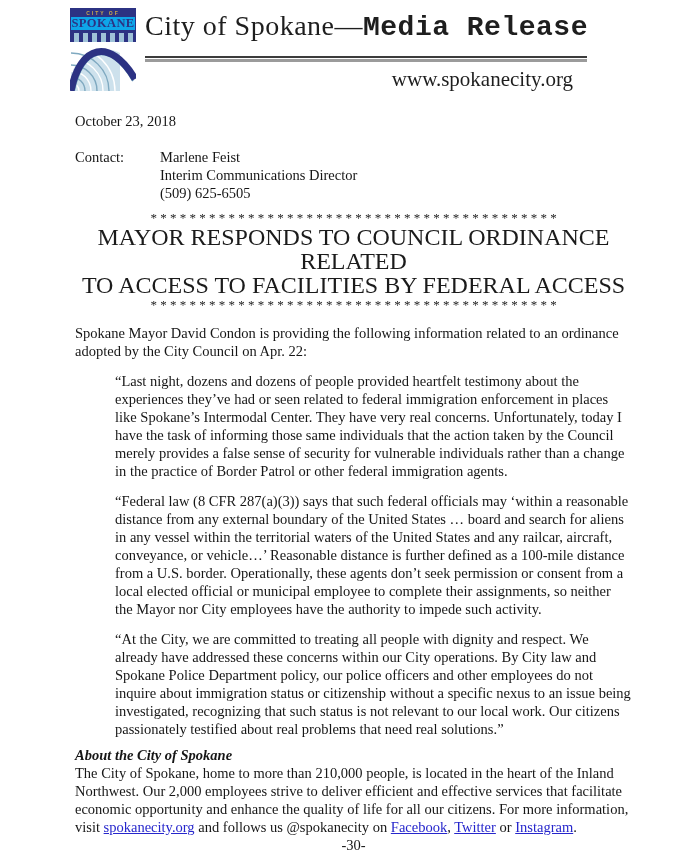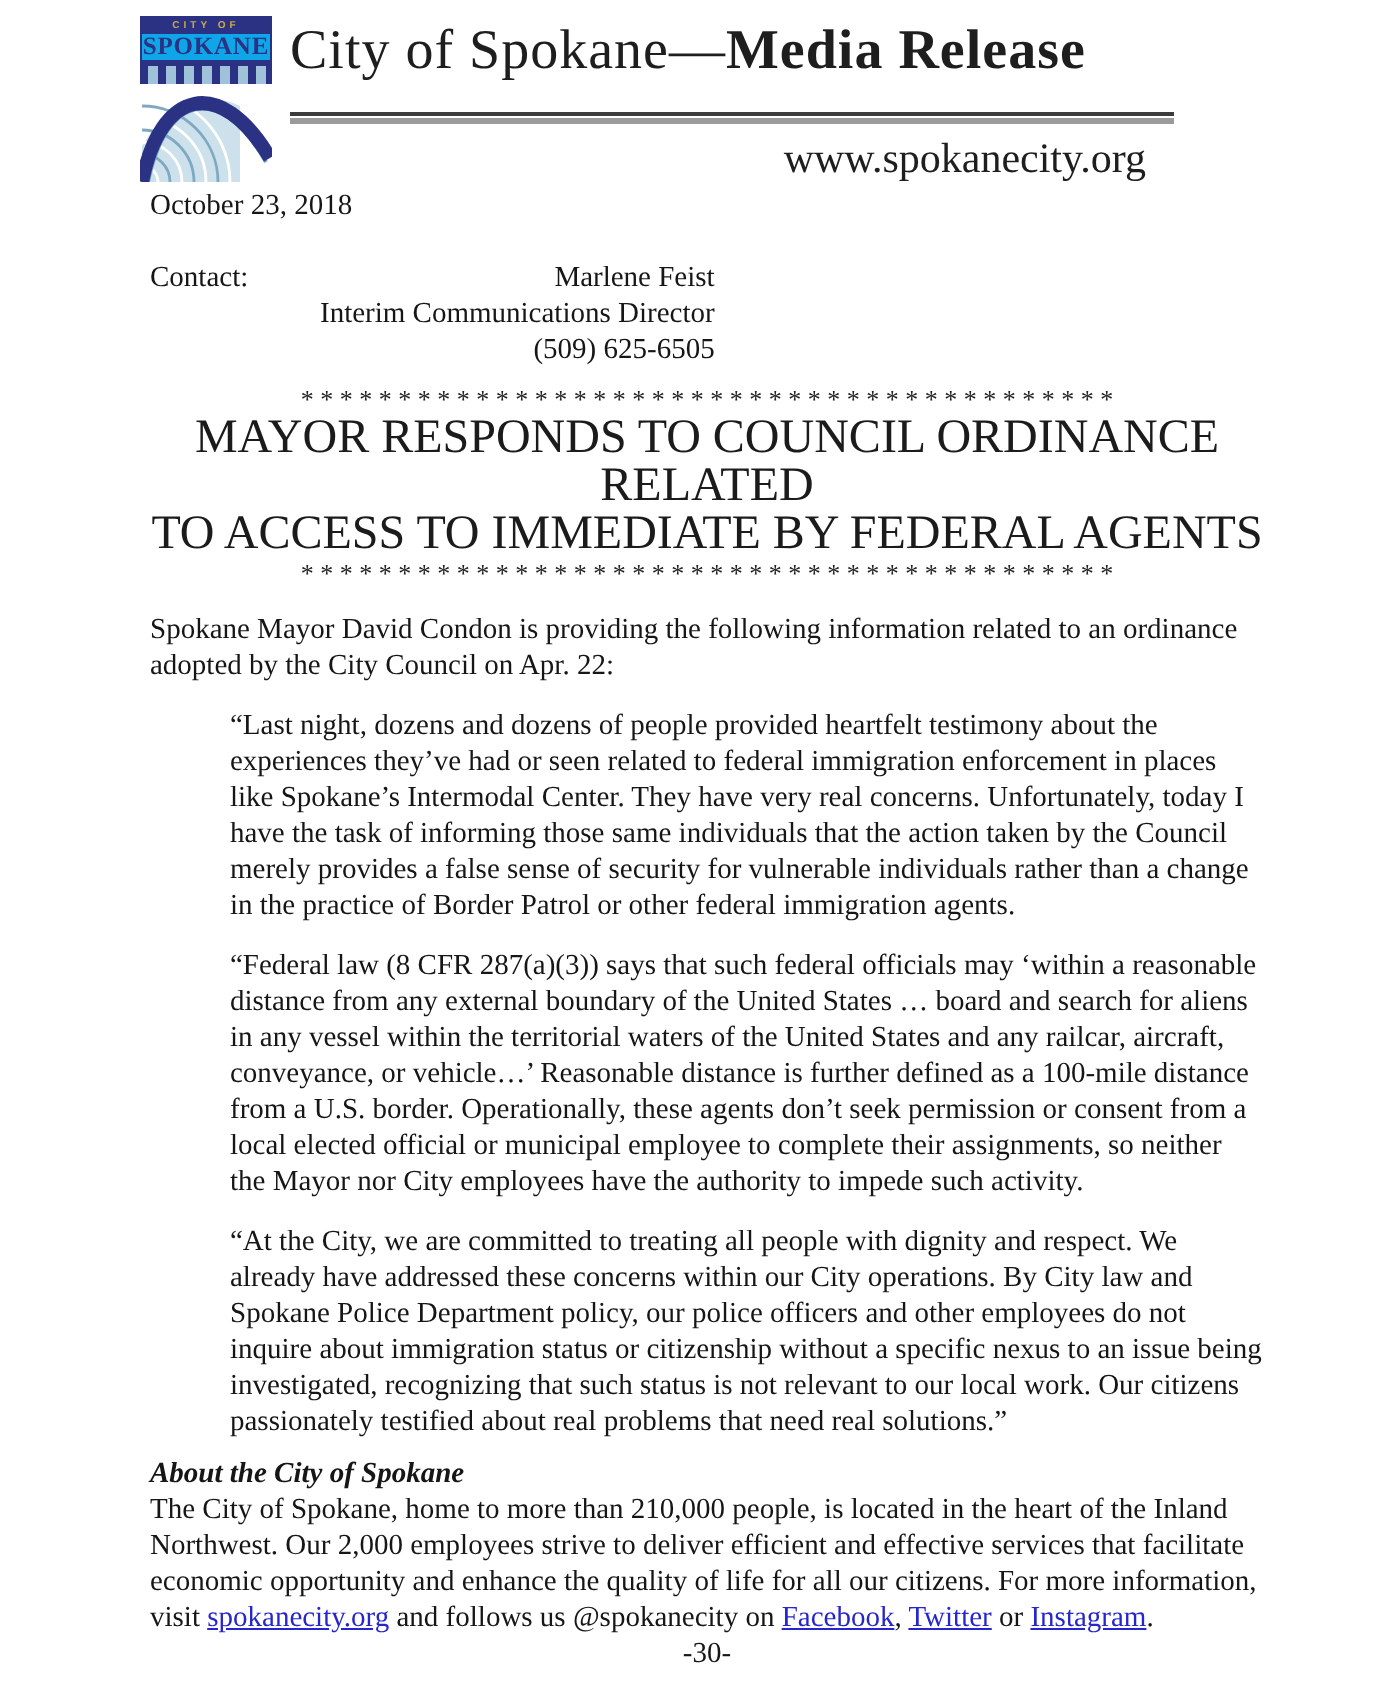--- a/index.html
+++ b/index.html
@@ -29,37 +29,37 @@
     font-size: 12.5px; font-weight: bold; text-align: center;
     letter-spacing: 0.4px; line-height: 13px;
   }
   .logo-bridge { display: block; }
 
   .mast-title {
     position: absolute; left: 145px; top: 10px;
     font-size: 28px; color: #1e1e1e; white-space: nowrap;
     letter-spacing: 0.5px;
   }
-  .mast-title .bold { font-weight: bold; }
+  .mast-title .bold { font-weight: bold; font-family: Liberation Mono, monospace; }
   .mast-rule { position: absolute; left: 145px; top: 56px; width: 442px; }
   .mast-rule .r1 { height: 2px; background: #3c3c3c; }
   .mast-rule .r2 { height: 3px; background: #9b9b9b; margin-top: 1px; }
   .mast-site {
     position: absolute; left: 145px; top: 67px; width: 428px;
     text-align: right; font-size: 21px; color: #1e1e1e;
   }
 
   
   .content { padding: 0 68px 0 75px; font-size: 14.5px; line-height: 18px; }
 
   .release-label { font-weight: bold; margin-top: 10px; font-size: 14.5px; }
-  .date-line { }
+  .date-line { margin-top: 18px; }
   .contact-row { margin-top: 18px; display: flex; }
   .contact-label { width: 85px; flex: none; }
-  .contact-lines div { line-height: 18px; text-align: right; }
+  .contact-lines div { line-height: 18px; }
 
   .headline { text-align: center; margin-top: 8px; }
   .stars { font-size: 13px; line-height: 15px; white-space: nowrap; color: #222; }
   .headline-line { font-size: 24px; line-height: 24px; color: #1b1b1b; }
 
   .intro { margin-top: 12px; }
   .quote { margin: 12px 0 0 40px; line-height: 18px; }
 
   .about-heading { font-weight: bold; font-style: italic; margin-top: 8px; }
   .about-para { line-height: 18px; }
@@ -114,21 +114,21 @@
     <div class="contact-lines">
       <div>Marlene Feist</div>
       <div>Interim Communications Director</div>
       <div>(509) 625-6505</div>
     </div>
   </div>
 
   <div class="headline">
     <div class="stars">* * * * * * * * * * * * * * * * * * * * * * * * * * * * * * * * * * * * * * * * * *</div>
     <div class="headline-line">MAYOR RESPONDS TO COUNCIL ORDINANCE RELATED</div>
-    <div class="headline-line">TO ACCESS TO IMMEDIATE BY FEDERAL AGENTS</div>
+    <div class="headline-line">TO ACCESS TO FACILITIES BY FEDERAL ACCESS</div>
     <div class="stars">* * * * * * * * * * * * * * * * * * * * * * * * * * * * * * * * * * * * * * * * * *</div>
   </div>
 
   <div class="intro">Spokane Mayor David Condon is providing the following information related to an ordinance adopted by the City Council on Apr. 22:</div>
 
   <div class="quote">“Last night, dozens and dozens of people provided heartfelt testimony about the experiences they’ve had or seen related to federal immigration enforcement in places like Spokane’s Intermodal Center. They have very real concerns. Unfortunately, today I have the task of informing those same individuals that the action taken by the Council merely provides a false sense of security for vulnerable individuals rather than a change in the practice of Border Patrol or other federal immigration agents.</div>
 
   <div class="quote">“Federal law (8 CFR 287(a)(3)) says that such federal officials may ‘within a reasonable distance from any external boundary of the United States … board and search for aliens in any vessel within the territorial waters of the United States and any railcar, aircraft, conveyance, or vehicle…’ Reasonable distance is further defined as a 100-mile distance from a U.S. border. Operationally, these agents don’t seek permission or consent from a local elected official or municipal employee to complete their assignments, so neither the Mayor nor City employees have the authority to impede such activity.</div>
 
   <div class="quote">“At the City, we are committed to treating all people with dignity and respect. We already have addressed these concerns within our City operations. By City law and Spokane Police Department policy, our police officers and other employees do not inquire about immigration status or citizenship without a specific nexus to an issue being investigated, recognizing that such status is not relevant to our local work. Our citizens passionately testified about real problems that need real solutions.”</div>

